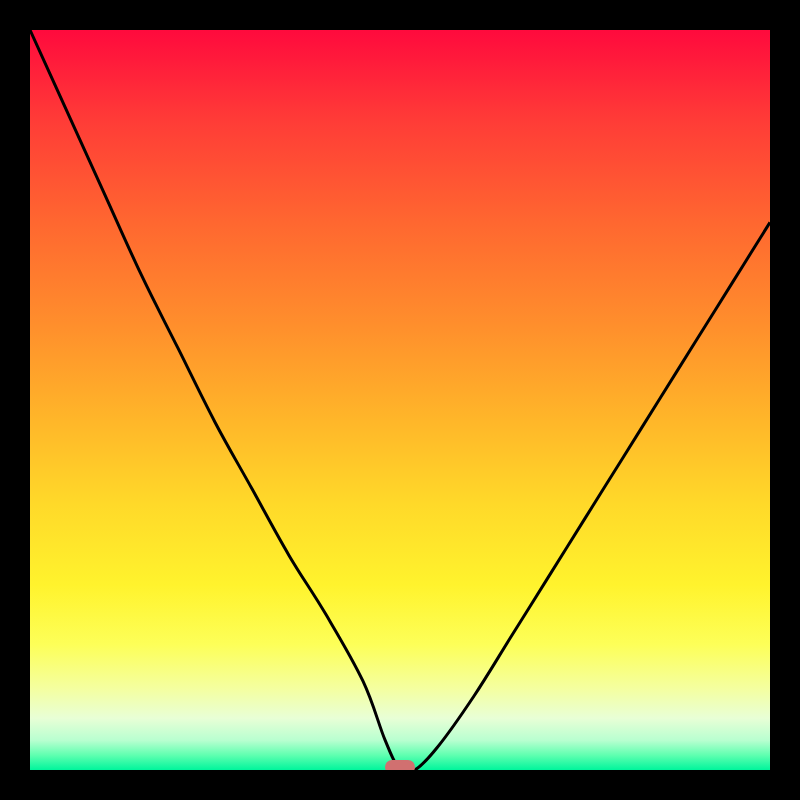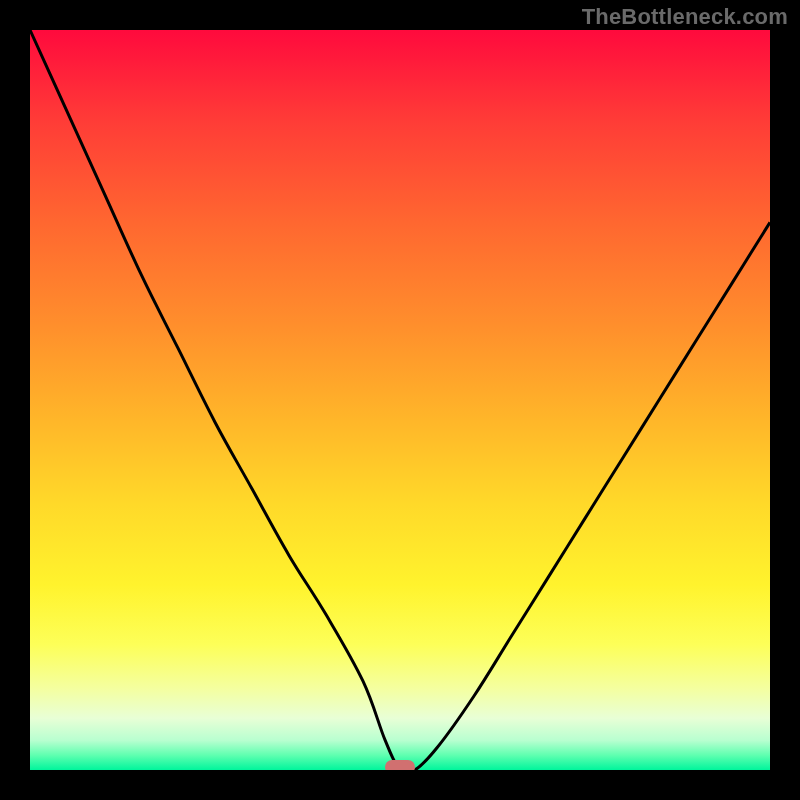--- a/index.html
+++ b/index.html
@@ -71,21 +71,20 @@
     height: 14px;
     background: #d17070;
     border-radius: 7px;
     transform: translate(-50%, -50%);
   }
 </style>
 </head>
 <body>
 
 <div class="frame">
-  <div class="watermark">TheBottleneck.com</div>
 
   <div class="plot-area">
     <div class="gradient"></div>
 
     <svg class="curve" viewBox="0 0 740 740" preserveAspectRatio="none">
       <path id="curve-path" d="M 0.0 0.0 C 6.7 14.7, 23.7 52.1, 37.0 81.4 C 50.3 110.7, 60.7 133.5, 74.0 162.8 C 87.3 192.1, 97.7 216.2, 111.0 244.2 C 124.3 272.2, 134.7 291.6, 148.0 318.2 C 161.3 344.8, 171.7 366.9, 185.0 392.2 C 198.3 417.5, 208.7 434.8, 222.0 458.8 C 235.3 482.8, 245.7 502.8, 259.0 525.4 C 272.3 548.0, 282.7 562.0, 296.0 584.6 C 309.3 607.2, 322.3 628.6, 333.0 651.2 C 343.7 673.8, 348.5 694.4, 355.2 710.4 C 361.9 726.4, 364.7 734.7, 370.0 740.0 C 375.3 745.3, 378.1 744.0, 384.8 740.0 C 391.5 736.0, 396.3 731.1, 407.0 717.8 C 417.7 704.5, 430.7 686.0, 444.0 666.0 C 457.3 646.0, 467.7 628.1, 481.0 606.8 C 494.3 585.5, 504.7 568.9, 518.0 547.6 C 531.3 526.3, 541.7 509.7, 555.0 488.4 C 568.3 467.1, 578.7 450.5, 592.0 429.2 C 605.3 407.9, 615.7 391.3, 629.0 370.0 C 642.3 348.7, 652.7 332.1, 666.0 310.8 C 679.3 289.5, 689.7 272.9, 703.0 251.6 C 716.3 230.3, 733.3 203.1, 740.0 192.4" fill="none" stroke="#000000" stroke-width="3" stroke-linejoin="round"></path>
     </svg>
 
     <div class="marker" id="min-marker" style="left: 370px; top: 737px; background: rgb(209, 112, 112);"></div>
   </div>

